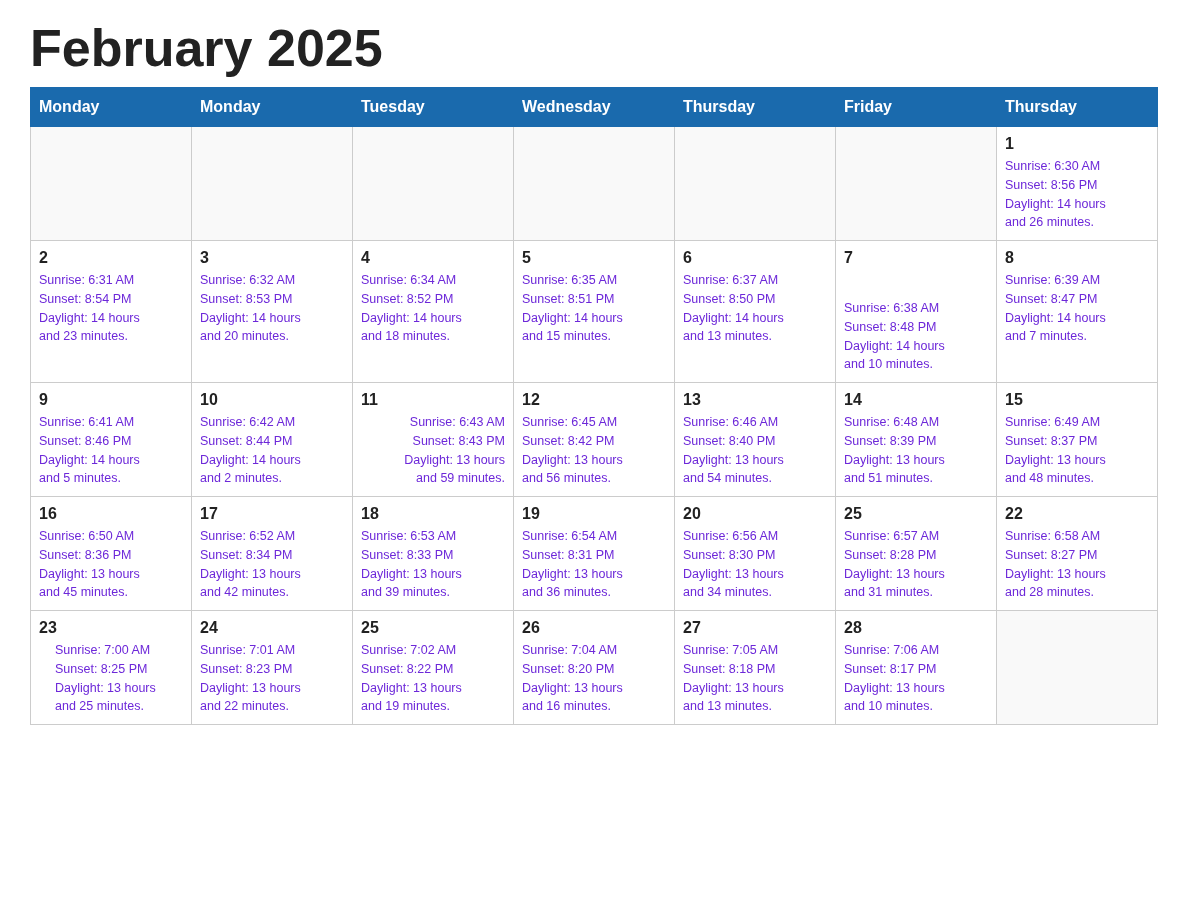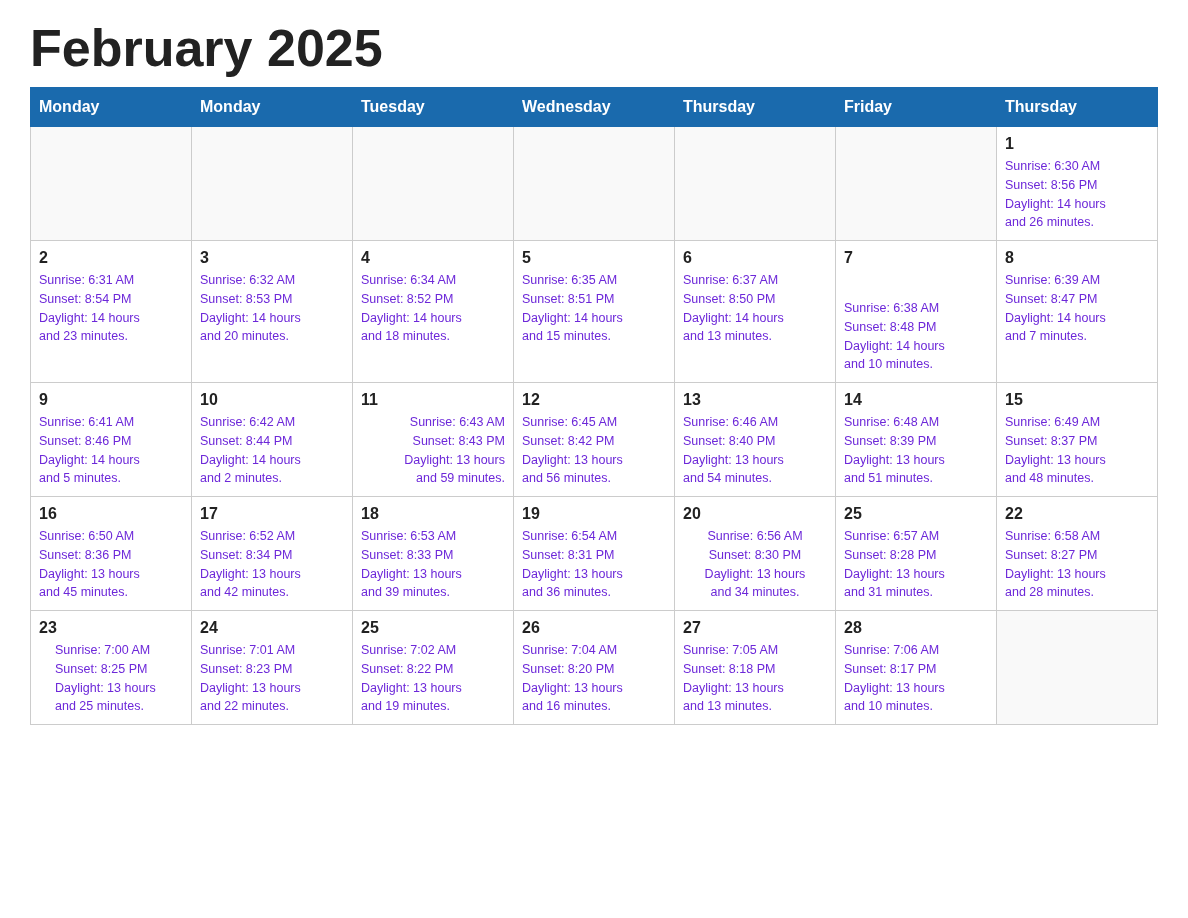--- a/index.html
+++ b/index.html
@@ -252,21 +252,21 @@
         </td>
         <td>
           <div class="day-num">19</div>
           <div class="day-info" style="white-space: pre-line;">Sunrise: 6:54 AM
 Sunset: 8:31 PM
 Daylight: 13 hours
 and 36 minutes.</div>
         </td>
         <td>
           <div class="day-num">20</div>
-          <div class="day-info" style="white-space: pre-line; text-align: center;">Sunrise: 6:56 AM
+          <div class="day-info" style="white-space: pre-line;">Sunrise: 6:56 AM
 Sunset: 8:30 PM
 Daylight: 13 hours
 and 34 minutes.</div>
         </td>
         <td>
           <div class="day-num">25</div>
           <div class="day-info" style="white-space: pre-line;">Sunrise: 6:57 AM
 Sunset: 8:28 PM
 Daylight: 13 hours
 and 31 minutes.</div>

